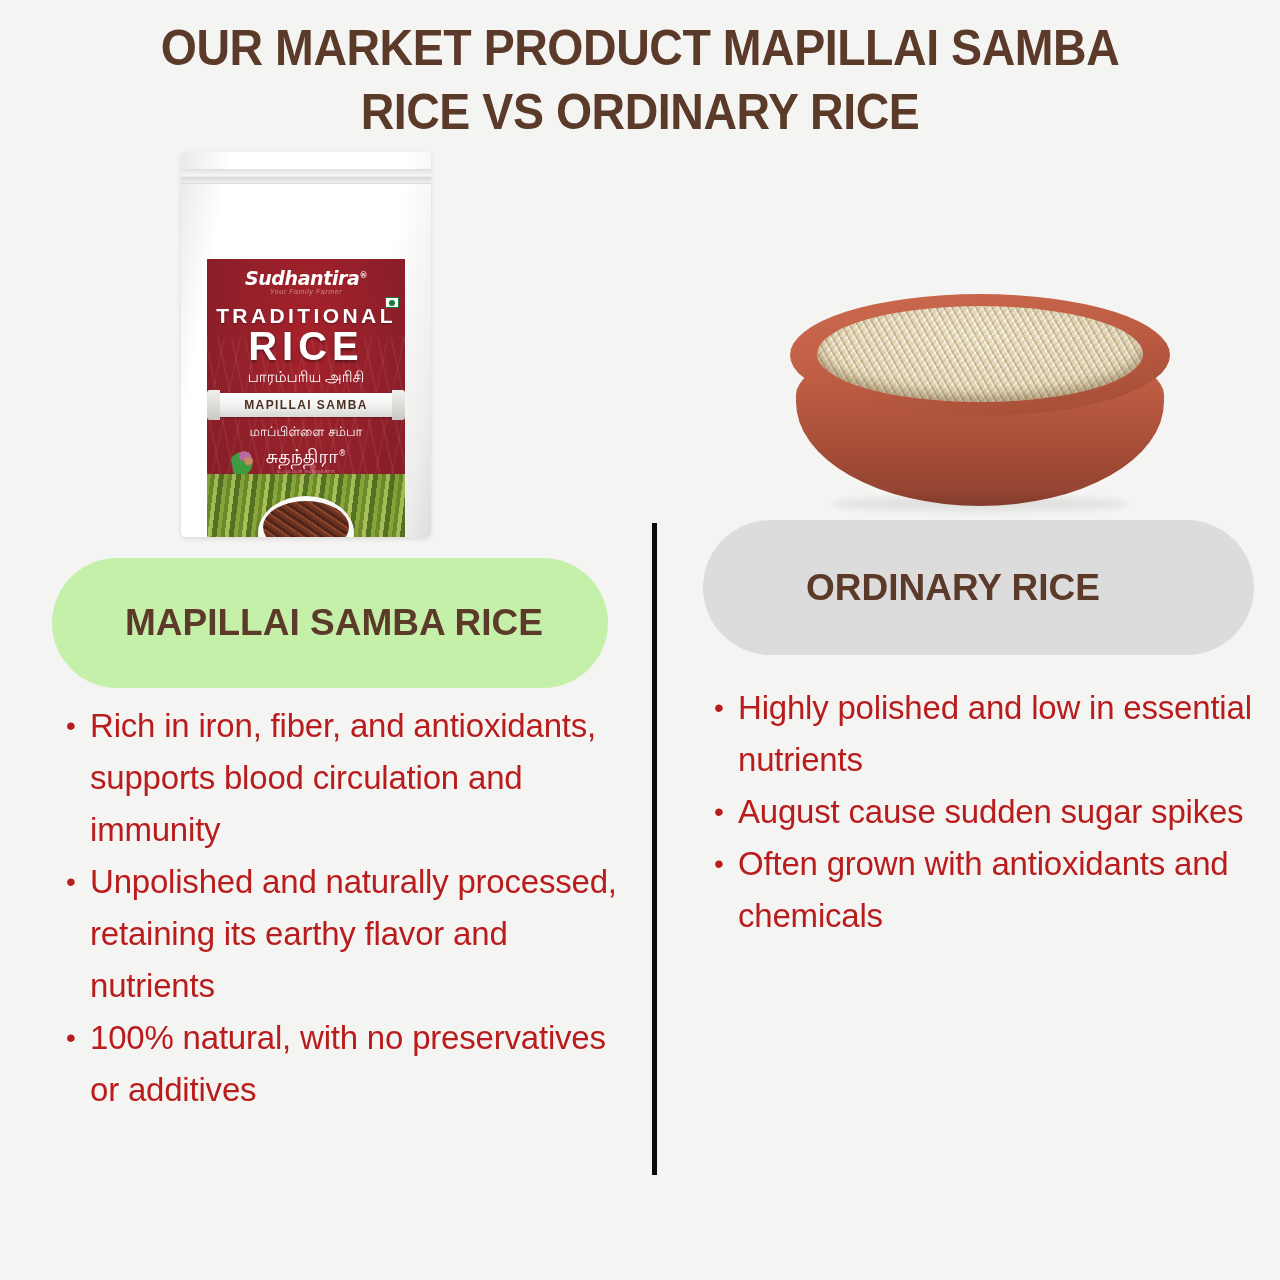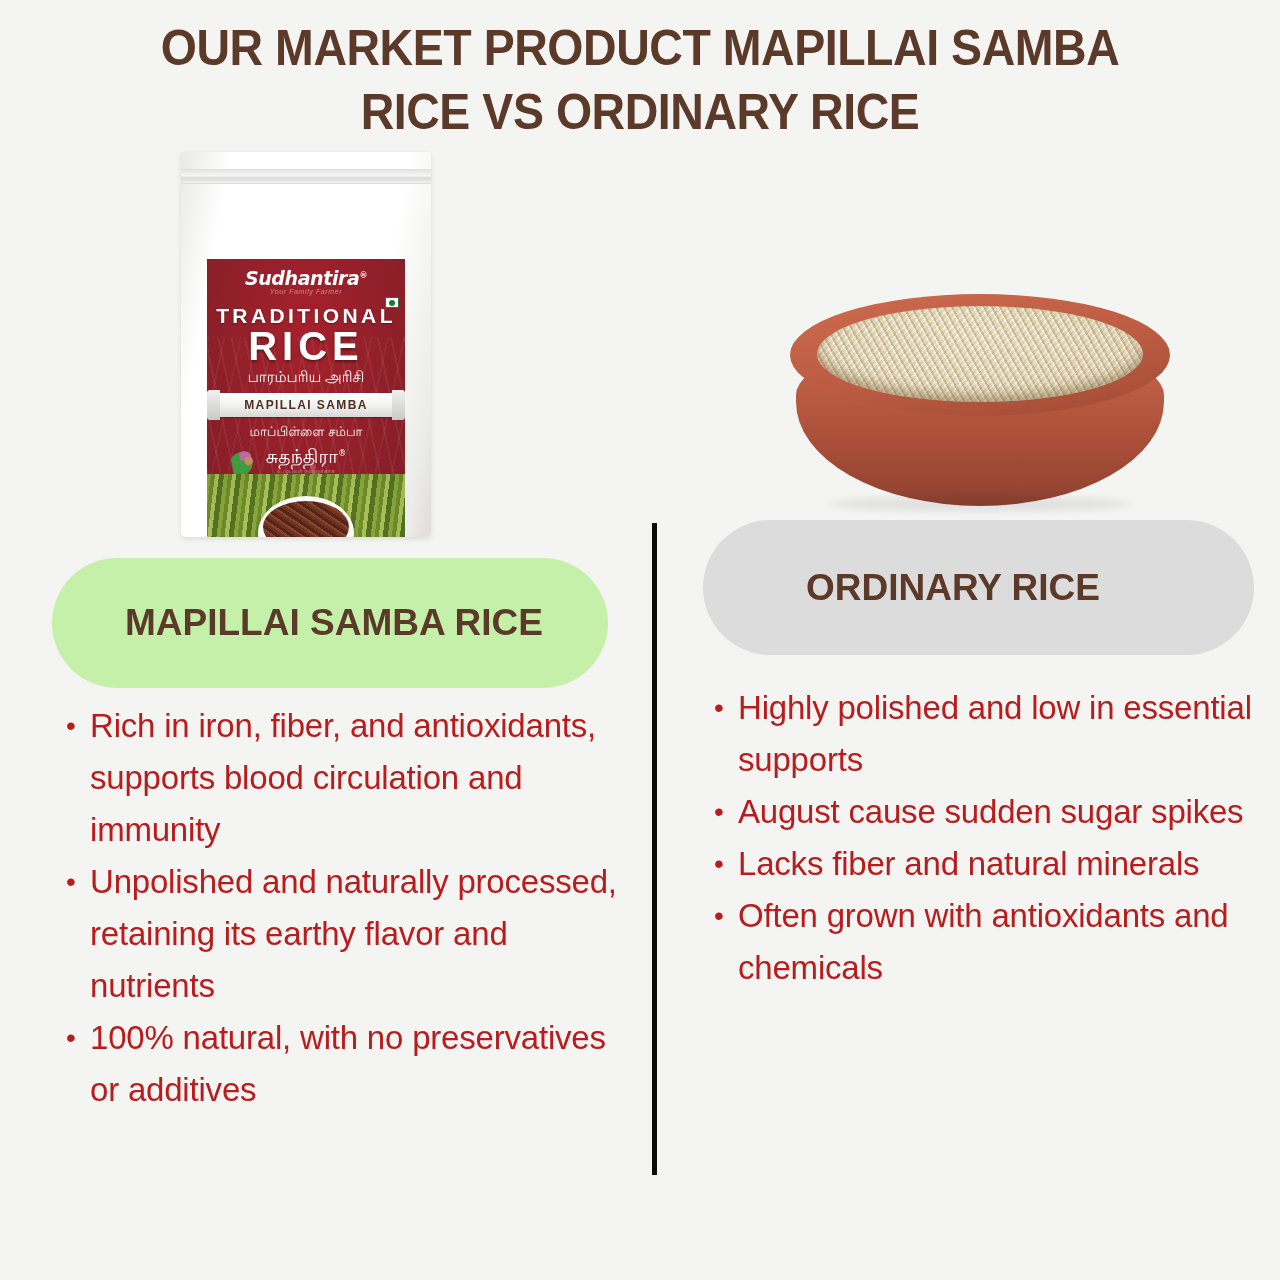--- a/index.html
+++ b/index.html
@@ -459,17 +459,16 @@
   <div class="pill-text">ORDINARY RICE</div>
 </div>
 
 <ul class="list list-left">
   <li>Rich in iron, fiber, and antioxidants, supports blood circulation and immunity</li>
   <li>Unpolished and naturally processed, retaining its earthy flavor and nutrients</li>
   <li>100% natural, with no preservatives or additives</li>
 </ul>
 
 <ul class="list list-right">
-  <li>Highly polished and low in essential supports</li>
+  <li>Highly polished and low in essential nutrients</li>
   <li>August cause sudden sugar spikes</li>
-  <li>Lacks fiber and natural minerals</li>
   <li>Often grown with antioxidants and chemicals</li>
 </ul>
 
 </body></html>

